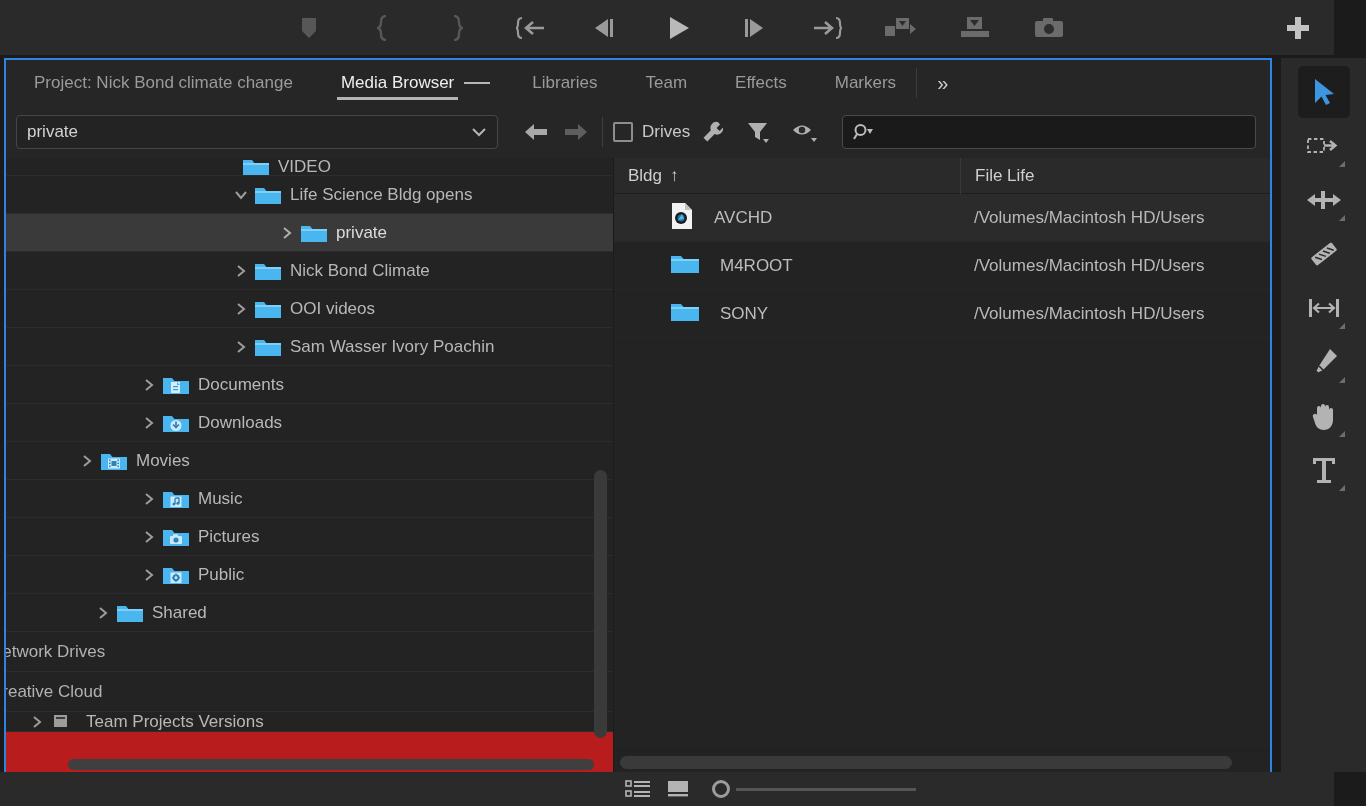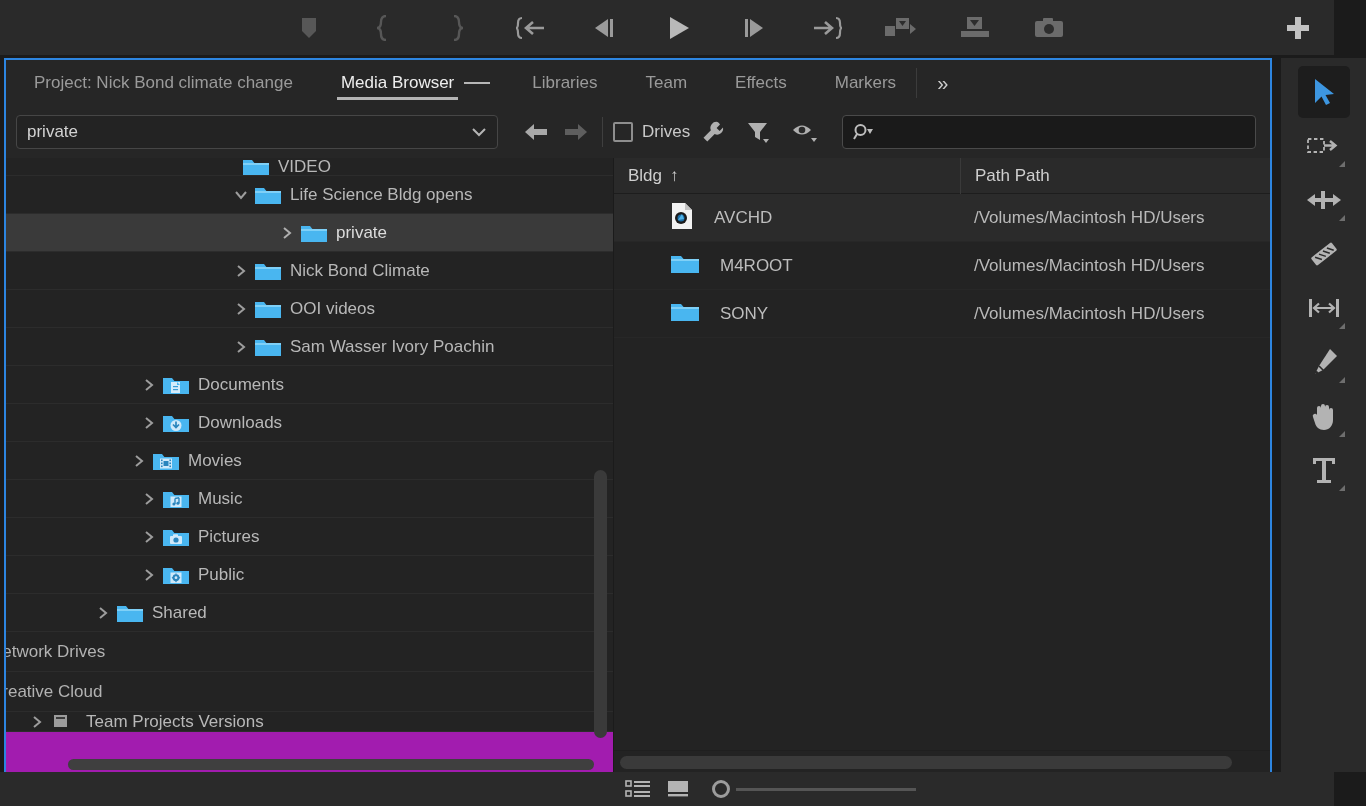--- a/index.html
+++ b/index.html
@@ -92,21 +92,21 @@
     background:#1a1a1a; border:1px solid #4a4a4a; border-radius:4px;
     display:flex; align-items:center; padding:0 10px; cursor:text;
   }
 
   
   .body{
     display:flex; height:calc(714px - 46px - 52px);
     background:#262626;
   }
   .tree-pane{
-    position:relative; width:608px; background:#a21caf; overflow:hidden;
+    position:relative; width:608px; background:#b91c1c; overflow:hidden;
     border-right:1px solid #1b1b1b;
   }
   .tree-scroll{ position:absolute; inset:0; }
   .row{
     position:relative; height:38px; display:flex; align-items:center;
     border-bottom:1px solid #2c2c2c; background:#232323; cursor:pointer;
     white-space:nowrap;
   }
   .row.sel{ background:#3a3a3a; }
   .row.clip{ height:18px; overflow:hidden; }
@@ -489,21 +489,21 @@
             <div class="ficon">
               <svg width="28" height="22" viewBox="0 0 28 22">
                   <path d="M1 4 h9 l2.4 3 H27 v13 H1 Z" fill="#49b6f0"></path>
                   <circle cx="14" cy="13.5" r="5.5" fill="#cfe9fa"></circle>
                   <path d="M14 9.5 v5 M11 12.5 L14 15.5 L17 12.5" stroke="#2a85bd" stroke-width="1.7" fill="none"></path>
                 </svg>
             </div>
             <span class="rlabel">Downloads</span>
           </div>
 
-          <div class="row" style="padding-left:120px">
+          <div class="row" style="padding-left:68px">
             <div class="tw">
               <svg width="10" height="14" viewBox="0 0 10 14">
                   <path d="M2 2 L8 7 L2 12" stroke="#9d9d9d" stroke-width="2" fill="none"></path>
                 </svg>
             </div>
             <div class="ficon">
               <svg width="28" height="22" viewBox="0 0 28 22">
                   <path d="M1 4 h9 l2.4 3 H27 v13 H1 Z" fill="#49b6f0"></path>
                   <rect x="8" y="8.5" width="12" height="10" fill="#cfe9fa"></rect>
                   <g fill="#2a85bd">
@@ -615,21 +615,21 @@
         <div class="hscroll-tree"></div>
       </div>
 
       <div class="list-pane">
         <div class="lhead">
           <div class="col name">
             <span>Bldg</span>
             <span style="margin-left:8px">↑</span>
           </div>
           <div class="col path">
-            <span>Path Path</span>
+            <span>File Life</span>
           </div>
         </div>
 
         <div class="lrow alt">
           <div class="cname">
             <span>
               <svg width="24" height="28" viewBox="0 0 24 28">
                 <path d="M2 1 h13 l7 7 v19 H2 Z" fill="#f2f2f2"></path>
                 <path d="M15 1 l7 7 h-7 Z" fill="#c3c3c3"></path>
                 <circle cx="11" cy="16" r="6" fill="#1b1b1b"></circle>

